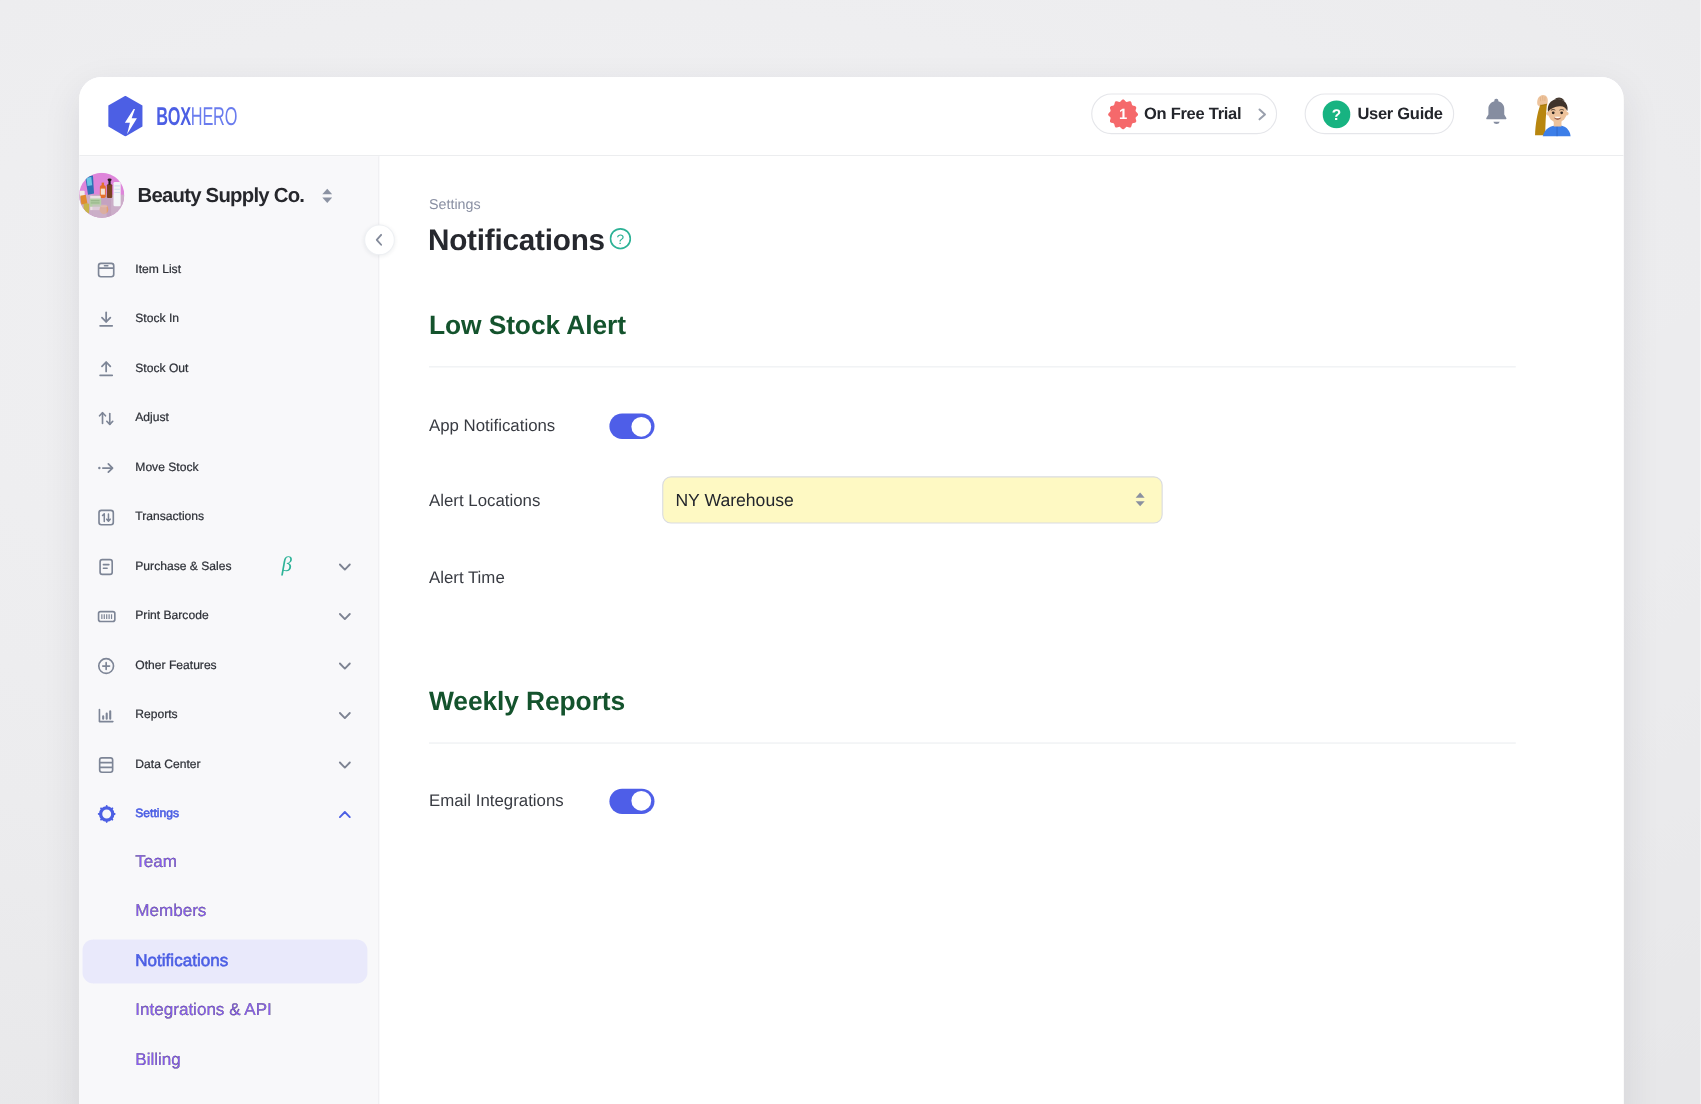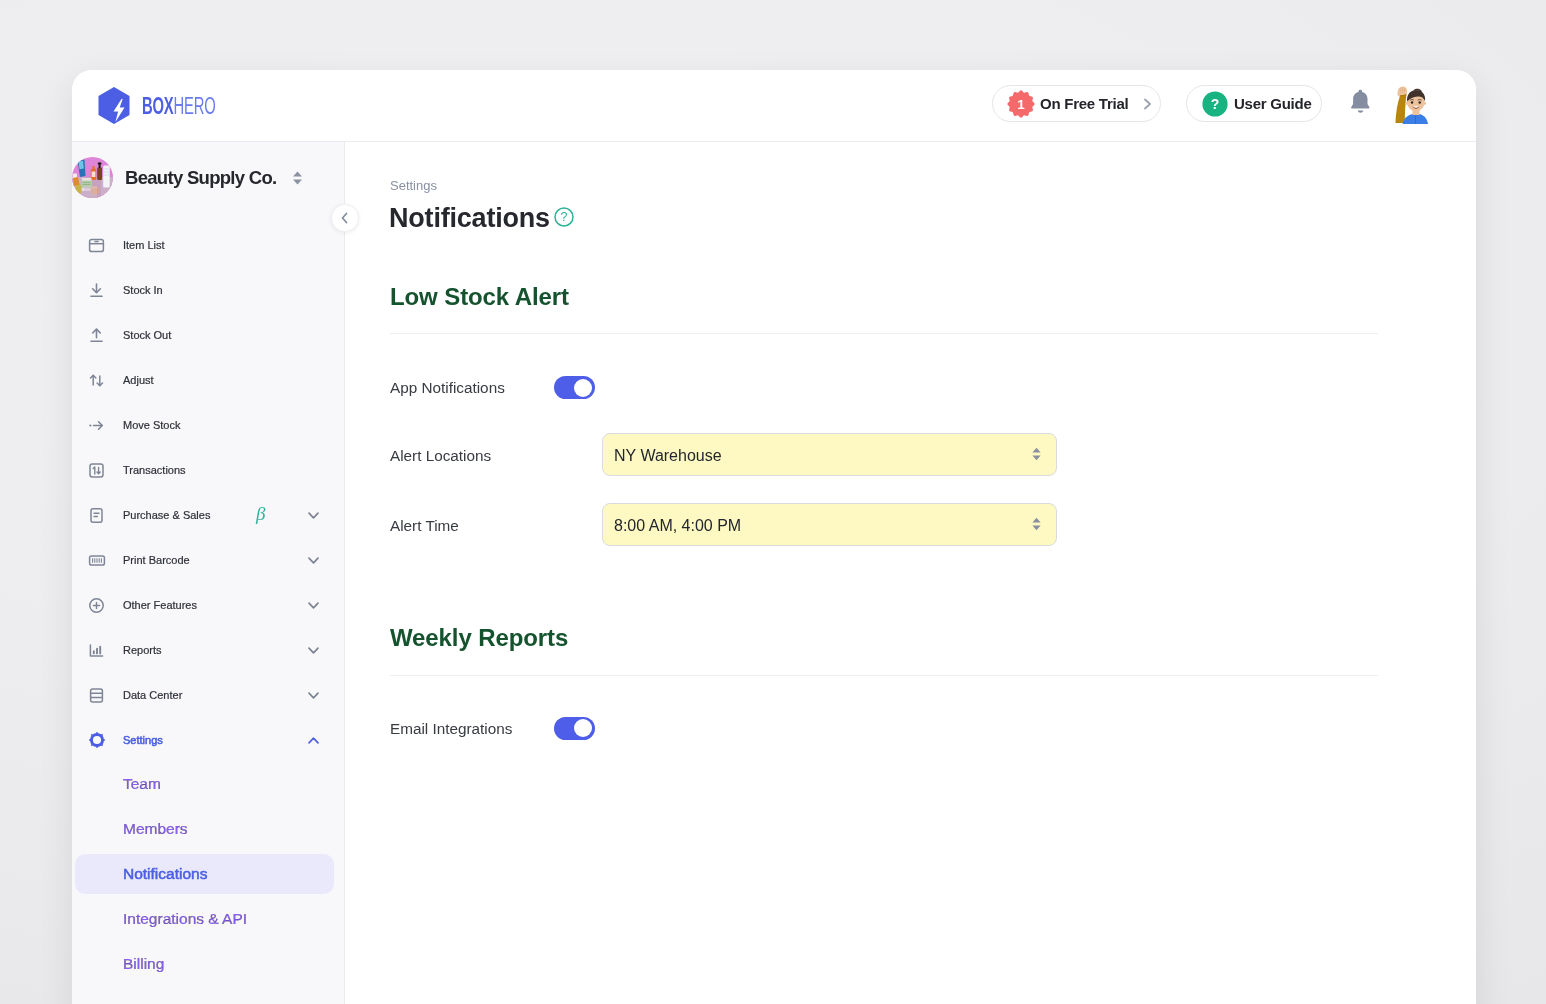--- a/index.html
+++ b/index.html
@@ -323,26 +323,20 @@
 
     <div class="flabel" style="top:304.5px">Alert Locations</div>
     <div class="select" style="top:290.5px">NY Warehouse
       <svg width="11" height="14" viewBox="0 0 11 14">
           <path d="M5.5 0.8 L9.6 5.4 H1.4 Z" fill="#8a90a0"></path>
           <path d="M5.5 13.2 L9.6 8.6 H1.4 Z" fill="#8a90a0"></path>
         </svg>
     </div>
 
     <div class="flabel" style="top:374.5px">Alert Time</div>
-    <div class="select" style="top:360.5px">8:00 AM, 4:00 PM
-      <svg width="11" height="14" viewBox="0 0 11 14">
-          <path d="M5.5 0.8 L9.6 5.4 H1.4 Z" fill="#8a90a0"></path>
-          <path d="M5.5 13.2 L9.6 8.6 H1.4 Z" fill="#8a90a0"></path>
-        </svg>
-    </div>
 
     <div class="sect" style="top:484.5px">Weekly Reports</div>
     <div class="divider" style="top:532.5px"></div>
 
     <div class="flabel" style="top:577.5px">Email Integrations</div>
     <div class="toggle" style="top:574.5px">
         <div class="knob"></div>
       </div>
   </div>
 

